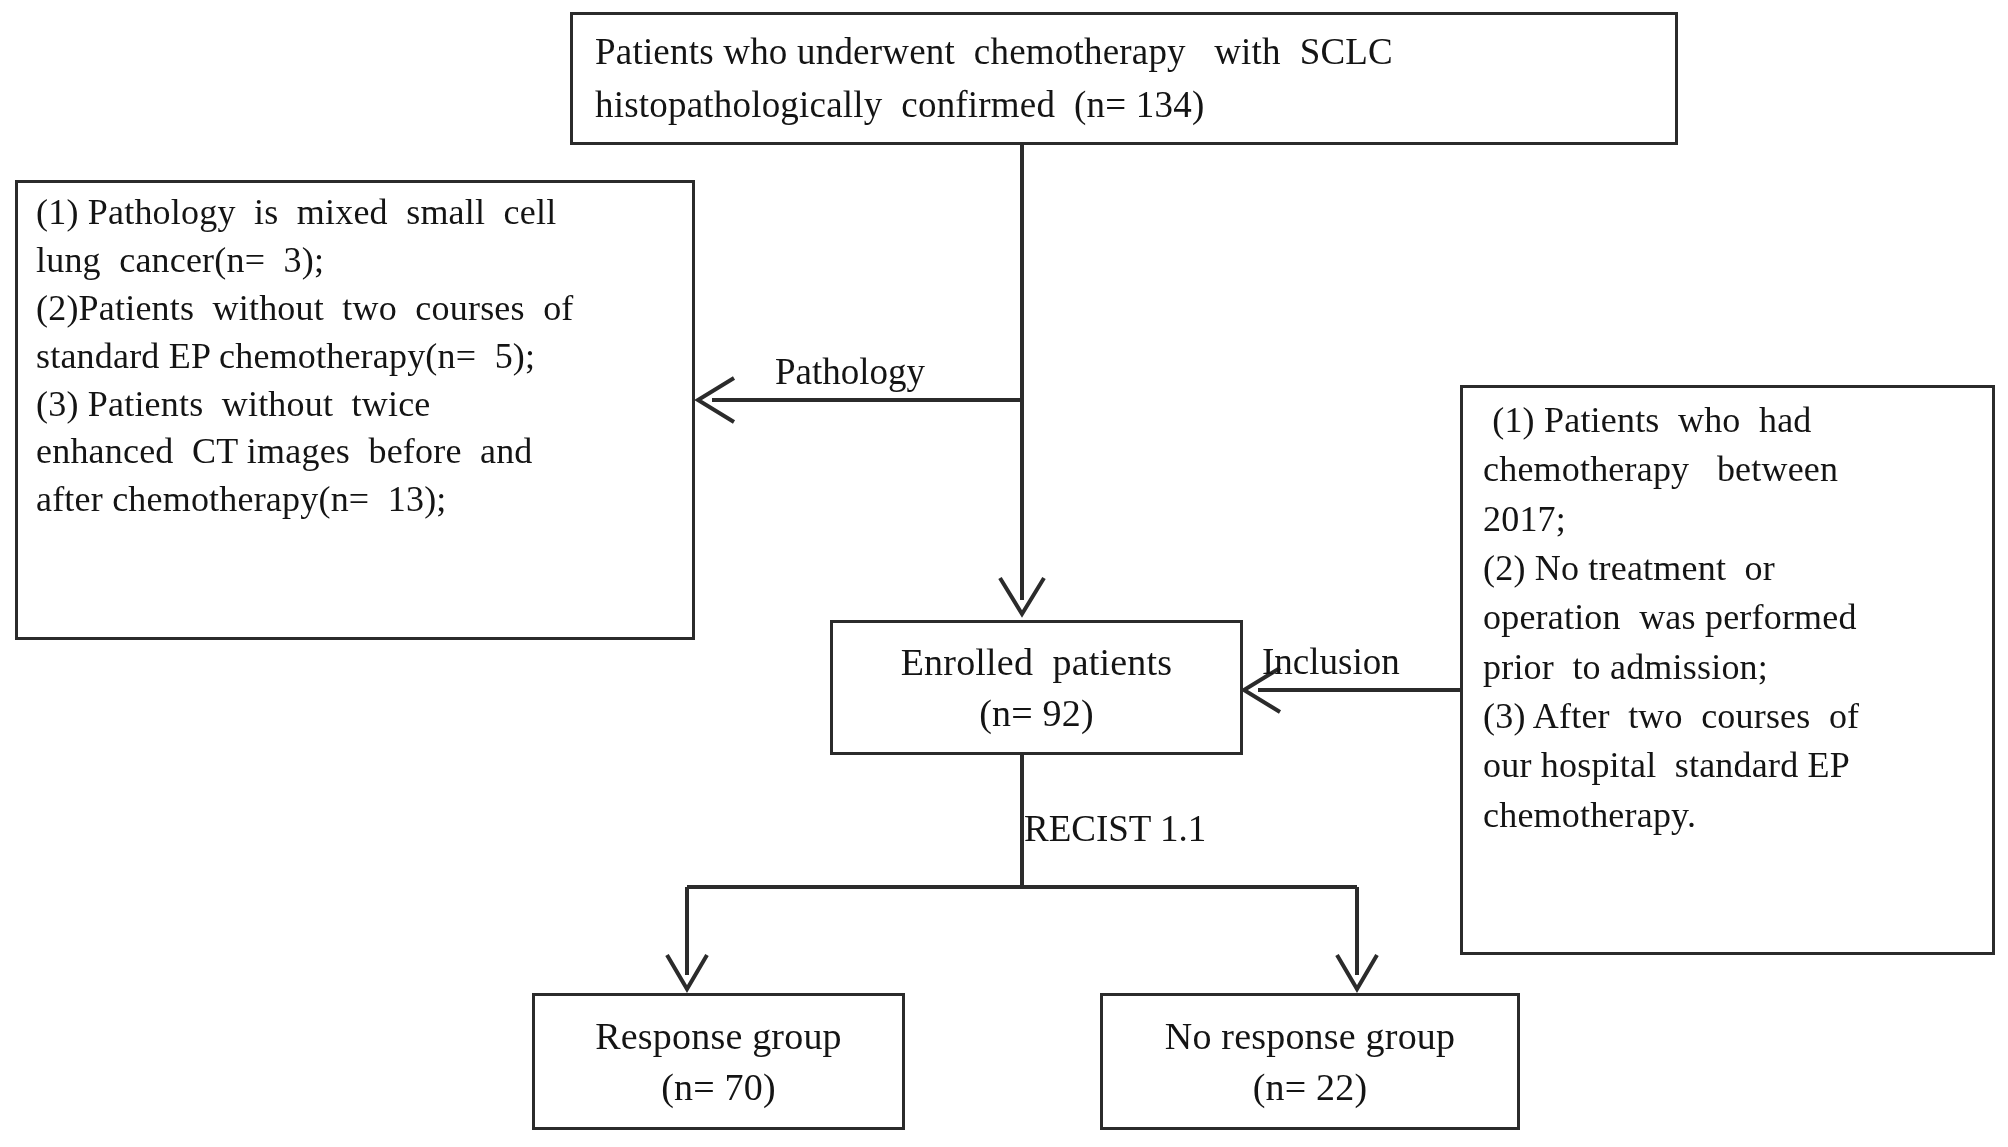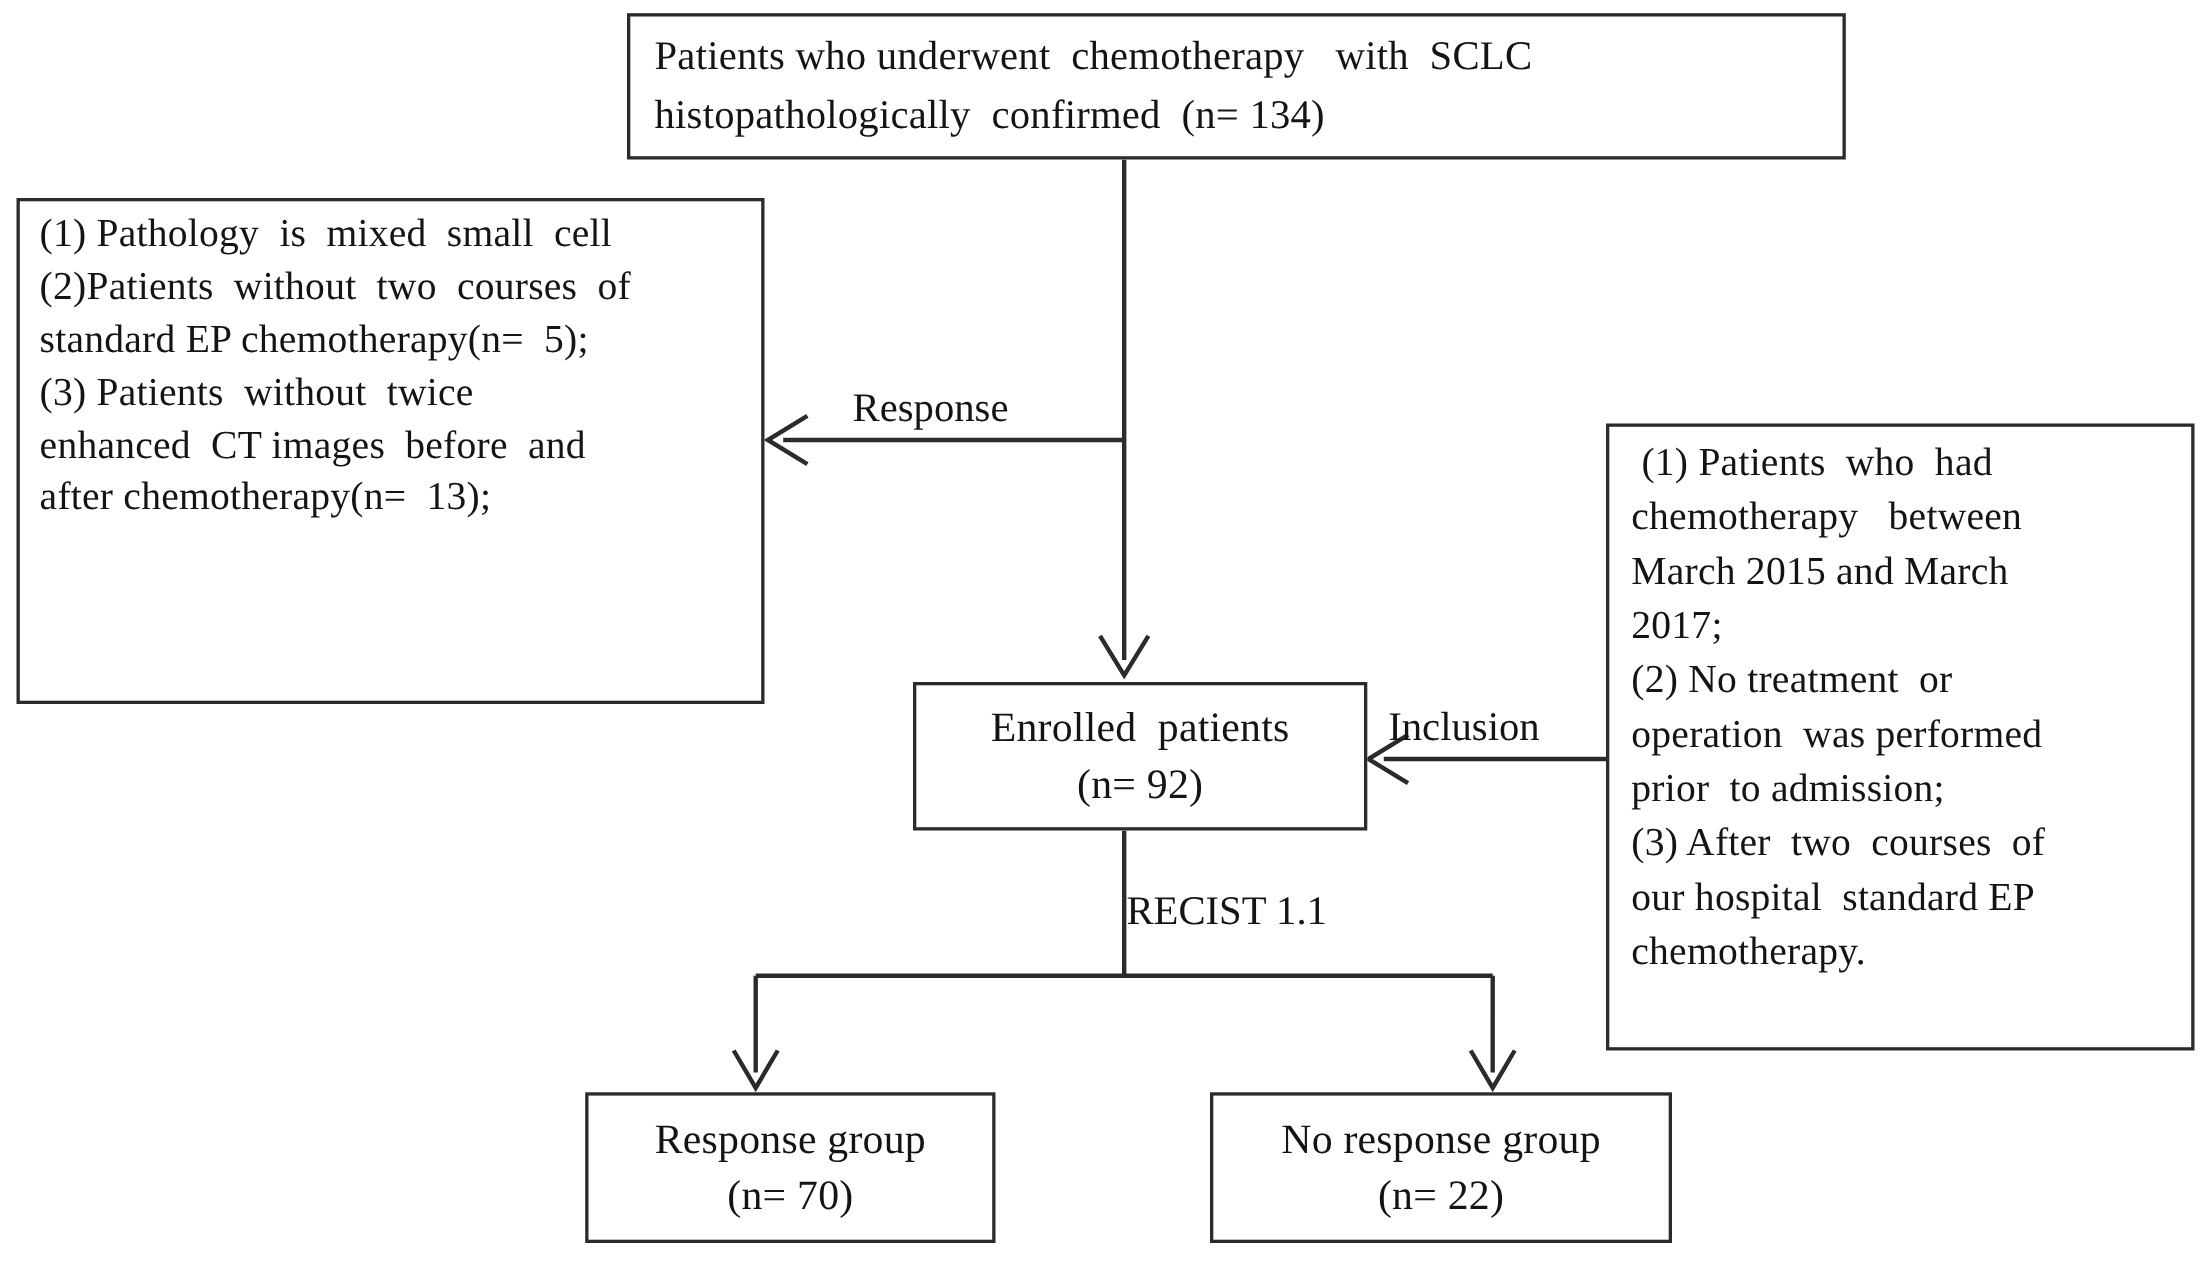--- a/index.html
+++ b/index.html
@@ -149,31 +149,31 @@
     </g>
   </svg>
 
   <div class="node" id="node-source">
     <span class="line">Patients who underwent  chemotherapy   with  SCLC</span>
     <span class="line">histopathologically  confirmed  (n= 134)</span>
   </div>
 
   <div class="node" id="node-exclusion">
     <span class="line">(1) Pathology  is  mixed  small  cell</span>
+    <span class="line">lung  cancer(n=  3);</span>
     <span class="line">(2)Patients  without  two  courses  of</span>
     <span class="line">standard EP chemotherapy(n=  5);</span>
     <span class="line">(3) Patients  without  twice</span>
     <span class="line">enhanced  CT images  before  and</span>
     <span class="line">after chemotherapy(n=  13);</span>
   </div>
 
   <div class="node" id="node-inclusion">
     <span class="line"> (1) Patients  who  had</span>
     <span class="line">chemotherapy   between</span>
-    <span class="line">March 2015 and March</span>
     <span class="line">2017;</span>
     <span class="line">(2) No treatment  or</span>
     <span class="line">operation  was performed</span>
     <span class="line">prior  to admission;</span>
     <span class="line">(3) After  two  courses  of</span>
     <span class="line">our hospital  standard EP</span>
     <span class="line">chemotherapy.</span>
   </div>
 
   <div class="node" id="node-enrolled">
@@ -184,17 +184,17 @@
   <div class="node" id="node-response">
     <span class="line">Response group</span>
     <span class="line">(n= 70)</span>
   </div>
 
   <div class="node" id="node-noresponse">
     <span class="line">No response group</span>
     <span class="line">(n= 22)</span>
   </div>
 
-  <span class="edge-label" id="label-exclusion">Response</span>
+  <span class="edge-label" id="label-exclusion">Pathology</span>
   <span class="edge-label" id="label-inclusion">Inclusion</span>
   <span class="edge-label" id="label-recist">RECIST 1.1</span>
 
 </div>
 
 </body></html>

